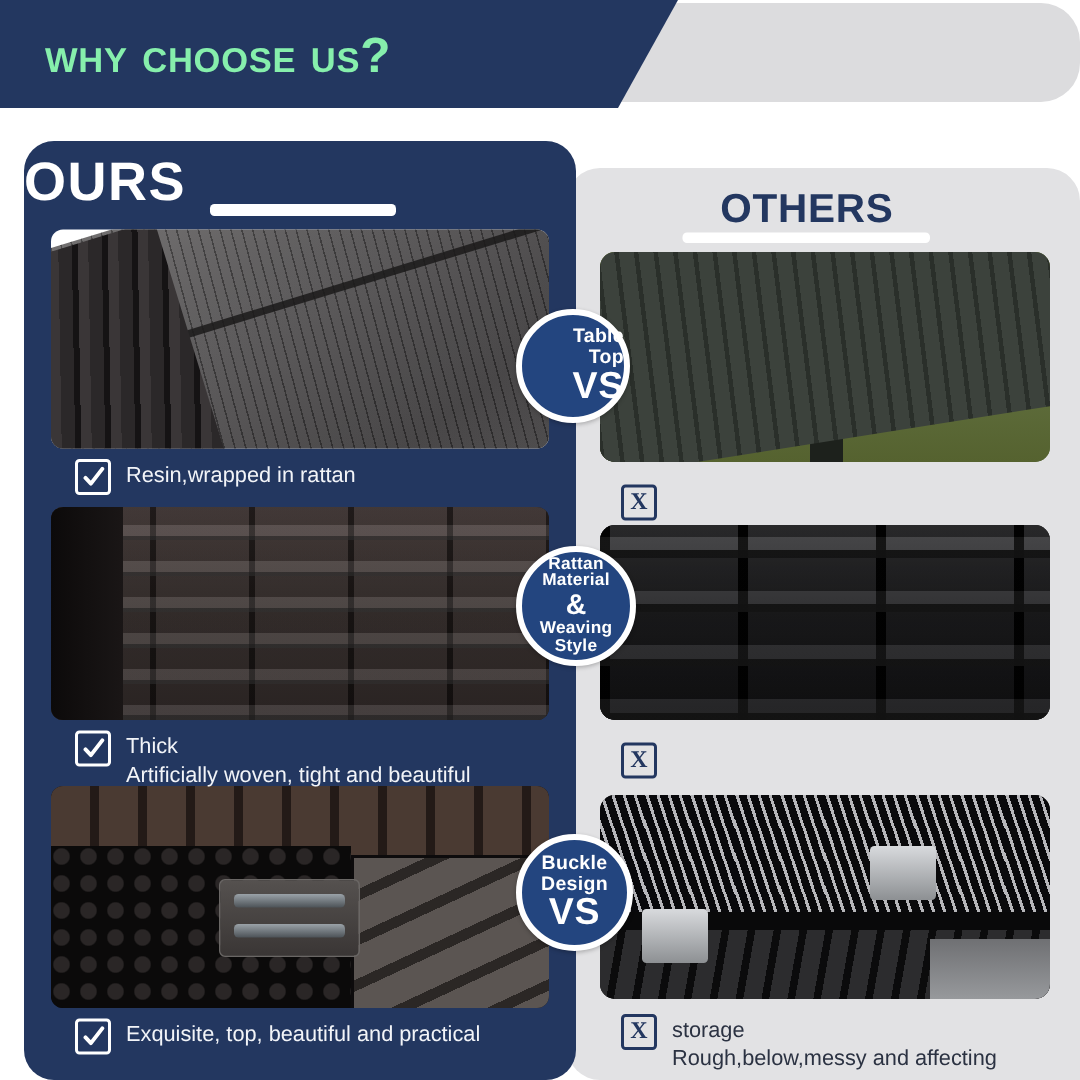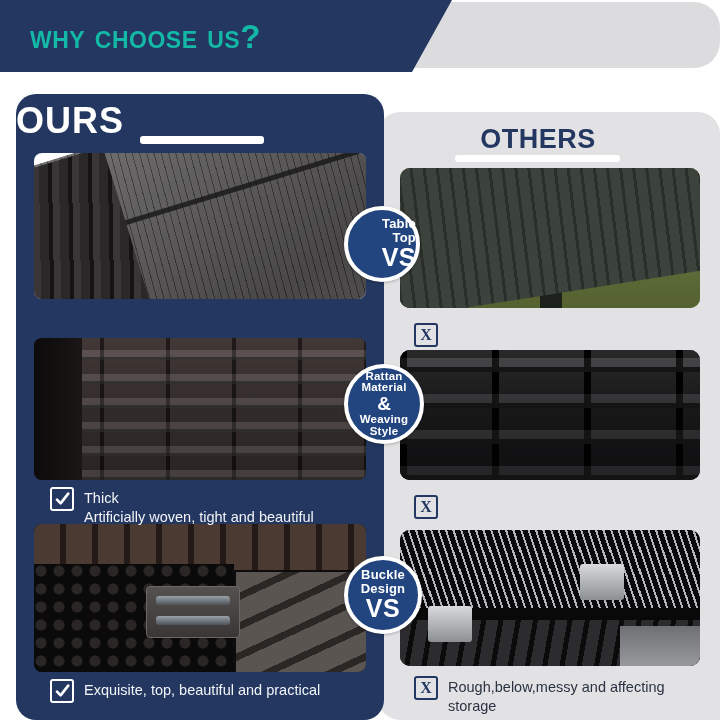--- a/index.html
+++ b/index.html
@@ -18,21 +18,21 @@
     border-top-right-radius:26px;border-bottom-right-radius:26px;
   }
   .header-navy{
     position:absolute;left:0;top:0;width:452px;height:72px;
     background:#233760;
     -webkit-clip-path:polygon(0 0, 452px 0, 412px 72px, 0 72px);
     clip-path:polygon(0 0, 452px 0, 412px 72px, 0 72px);
     display:flex;align-items:center;
   }
   .header-title{
-    color:#14b8a6;font-weight:bold;font-size:33px;letter-spacing:.5px;
+    color:#86efac;font-weight:bold;font-size:33px;letter-spacing:.5px;
     margin-left:30px;font-variant:small-caps;text-transform:lowercase;
     line-height:1;
   }
   .header-title::first-letter{font-size:33px;}
 
   
   .others-panel{
     position:absolute;left:378px;top:112px;width:342px;height:608px;
     background:#e2e2e4;
     border-top-left-radius:22px;border-bottom-left-radius:22px;
@@ -275,20 +275,30 @@
     <div class="w"></div>
   </div>
   <div class="photo r p-r3">
     <div class="speck"></div>
       <div class="rail"></div>
       <div class="floor"></div>
     <div class="clip one"></div>
       <div class="clip two"></div>
   </div>
 
+  <div class="cap cap-l" style="top:308px;">
+    <div class="box check">
+      <svg width="15" height="15" viewBox="0 0 15 15">
+          <path d="M2 7.6 L5.6 11.4 L13.2 1.6" stroke="#ffffff" stroke-width="2.6" fill="none" stroke-linecap="round" stroke-linejoin="round"></path>
+        </svg>
+    </div>
+    <div class="cap-text">
+      <div>Resin,wrapped in rattan</div>
+    </div>
+  </div>
 
   <div class="cap cap-l" style="top:489px;">
     <div class="box check">
       <svg width="15" height="15" viewBox="0 0 15 15">
           <path d="M2 7.6 L5.6 11.4 L13.2 1.6" stroke="#ffffff" stroke-width="2.6" fill="none" stroke-linecap="round" stroke-linejoin="round"></path>
         </svg>
     </div>
     <div class="cap-text">
       <div>Thick</div>
       <div>Artificially woven, tight and beautiful</div>
@@ -316,22 +326,22 @@
     <div class="box cross">
       <span>X</span>
     </div>
   </div>
 
   <div class="cap cap-r" style="top:678px;">
     <div class="box cross">
       <span>X</span>
     </div>
     <div class="cap-text">
+      <div>storage</div>
       <div>Rough,below,messy and affecting</div>
-      <div>storage</div>
     </div>
   </div>
 
   <div class="badge b1">
     <div class="sm">Table</div>
     <div class="sm">Top</div>
     <div class="big">VS</div>
   </div>
 
   <div class="badge b2">

